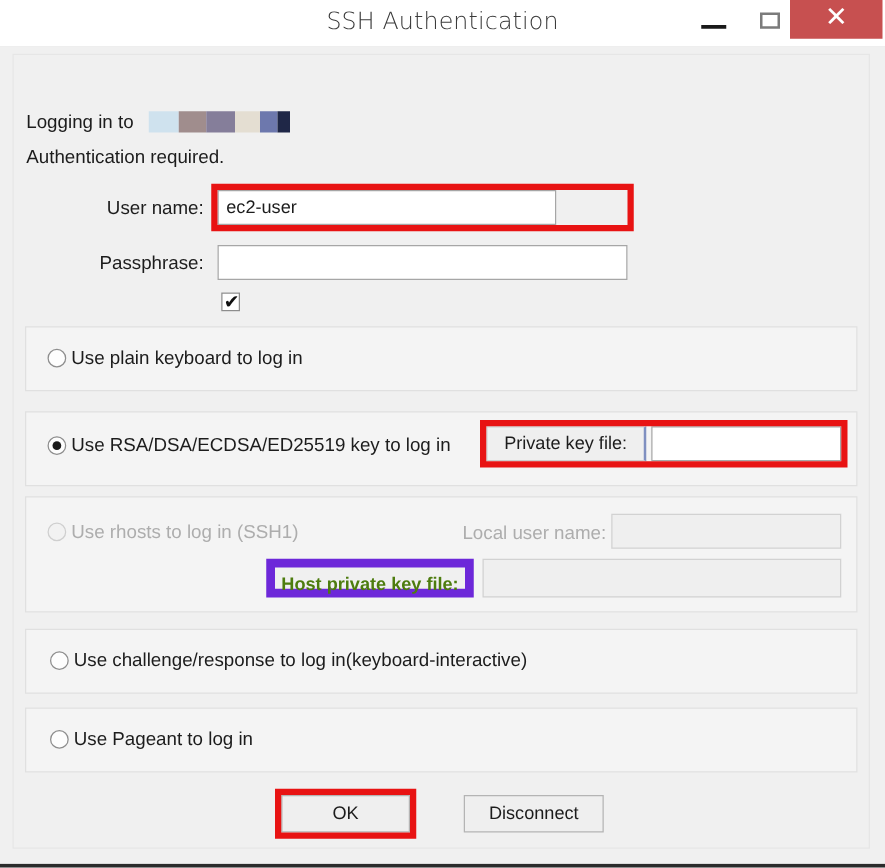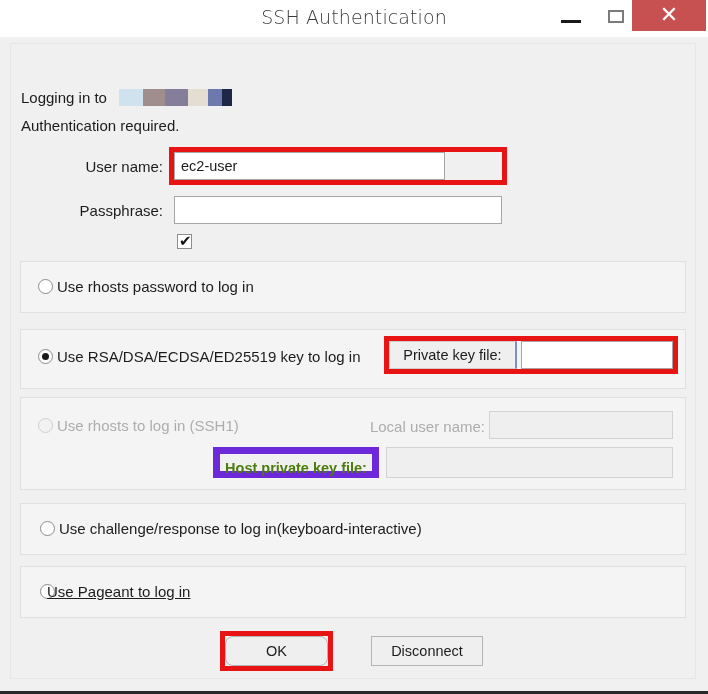--- a/index.html
+++ b/index.html
@@ -261,21 +261,21 @@
 
     <div class="cbox" style="left:177px; top:197px;">
       <div class="tick">✔</div>
     </div>
 
     <div class="cbox" style="left:177px; top:228px;"></div>
     <div class="lbl" style="left:195px; top:228px;">Forward agent</div>
 
     <div class="group" style="left:20px; top:224px; width:666px; height:52px;"></div>
     <div class="radio" style="left:38px; top:242px;"></div>
-    <div class="lbl" style="left:57px; top:241px;">Use rhosts password to log in</div>
+    <div class="lbl" style="left:57px; top:241px;">Use plain keyboard to log in</div>
 
     <div class="group" style="left:20px; top:292px; width:666px; height:60px;"></div>
     <div class="radio" style="left:38px; top:312px;">
       <div class="dot"></div>
     </div>
     <div class="lbl" style="left:57px; top:311px;">Use RSA/DSA/ECDSA/ED25519 key to log in</div>
 
     <div class="pbtn flat" style="left:389px; top:304px; width:128px; height:28px;">Private key file:</div>
     <div class="tinput" style="left:521px; top:304px; width:152px; height:28px;" placeholder=""></div>
     <div class="redbox" style="left: 384px; top: 299px; width: 294px; height: 38px; border-color: rgb(232, 19, 19);"></div>
@@ -289,20 +289,20 @@
 
     <div class="pbtn disabled" style="left:213px; top:410px; width:166px; height:31px; line-height:29px;">Host private key file:</div>
     <div class="tinput disabled" style="left:386px; top:410px; width:287px; height:31px; line-height:29px;"></div>
 
     <div class="group" style="left:20px; top:466px; width:666px; height:52px;"></div>
     <div class="radio" style="left:40px; top:484px;"></div>
     <div class="lbl" style="left:59px; top:483px;">Use challenge/response to log in(keyboard-interactive)</div>
 
     <div class="group" style="left:20px; top:529px; width:666px; height:52px;"></div>
     <div class="radio" style="left:40px; top:547px;"></div>
-    <div class="lbl" style="left:47px; top:546px;text-decoration:underline;">Use Pageant to log in</div>
-
-    <div class="pbtn" style="left:225px; top:599px; width:103px; height:30px;border-radius:8px;">OK</div>
+    <div class="lbl" style="left:59px; top:546px;">Use Pageant to log in</div>
+
+    <div class="pbtn" style="left:225px; top:599px; width:103px; height:30px;">OK</div>
     <div class="redbox" style="left: 220px; top: 594px; width: 113px; height: 40px; border-color: rgb(232, 19, 19);"></div>
 
     <div class="pbtn" style="left:371px; top:599px; width:112px; height:30px;">Disconnect</div>
   </div>
 </div>
 
 </body></html>

